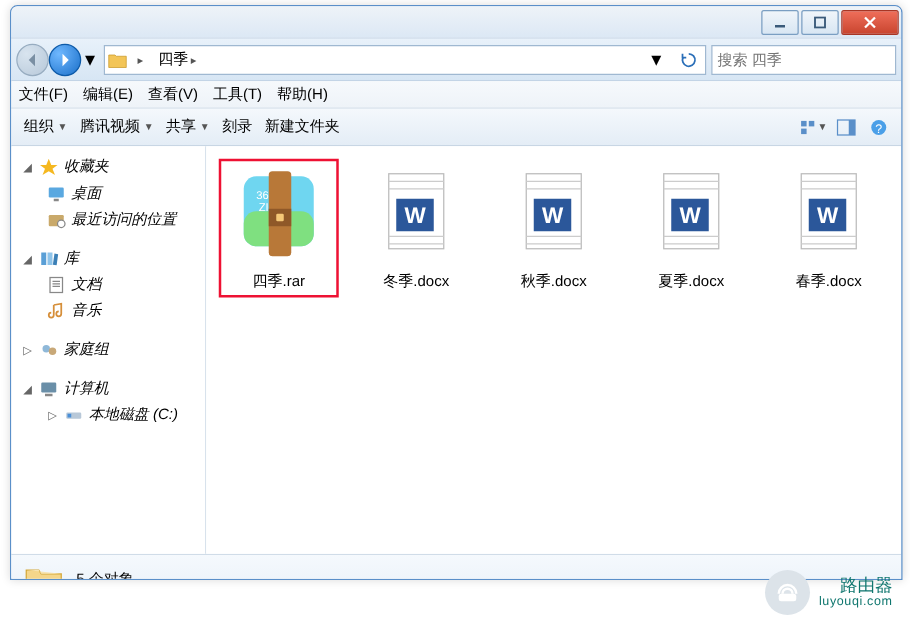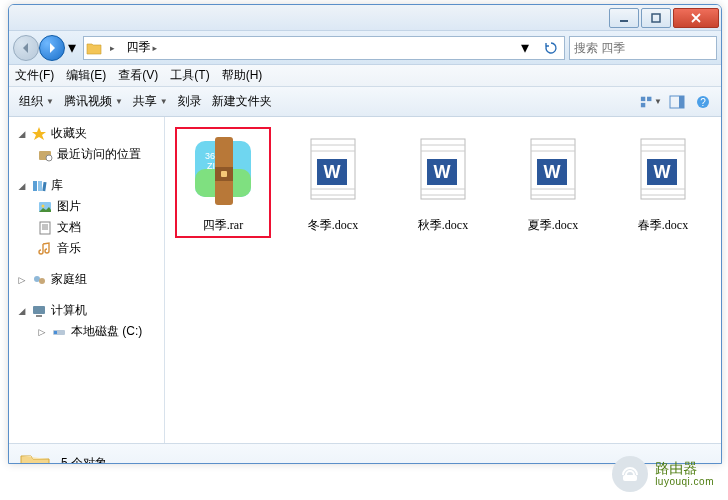--- a/index.html
+++ b/index.html
@@ -41,32 +41,32 @@
 .tool-iconbtn { width: 24px; height: 22px; display: flex; align-items: center; justify-content: center; cursor: pointer; border: 1px solid transparent; }
 
 .body-split { display: flex; height: 326px; }
 .sidebar { width: 156px; background: #fff; border-right: 1px solid #d8e2ec; overflow: auto; padding: 6px 0; font-size: 12px; }
 .tree-group { margin-bottom: 10px; }
 .tree-node { display: flex; align-items: center; gap: 4px; padding: 2px 4px 2px 8px; cursor: pointer; }
 .tree-node.root { font-weight: normal; }
 .tree-node.child { padding-left: 28px; }
 .tree-expand { width: 10px; height: 10px; display: flex; align-items: center; justify-content: center; font-size: 9px; color: #666; }
 .tree-ico { width: 16px; height: 16px; display: flex; align-items: center; justify-content: center; }
-.tree-label { white-space: nowrap; }
+.tree-label { white-space: nowrap; font-style: italic; }
 
 .content { flex: 1; background: #fff; padding: 10px; display: flex; align-items: flex-start; gap: 14px; flex-wrap: wrap; }
 .file-item { width: 96px; display: flex; flex-direction: column; align-items: center; gap: 6px; cursor: pointer; padding: 4px; }
 .file-item.highlighted { border: 2px solid #e13; padding: 2px; }
 .file-icon-wrap { width: 80px; height: 80px; display: flex; align-items: center; justify-content: center; }
-.file-label { font-size: 12px; text-align: center; word-break: break-all; font-family: Liberation Serif, serif; }
+.file-label { font-size: 12px; text-align: center; word-break: break-all; }
 
 .statusbar { height: 40px; display: flex; align-items: center; padding: 0 10px; gap: 10px; font-size: 12px; background: linear-gradient(#f5f9fd,#e8f0f8); border-top: 1px solid #d0dce8; }
 .status-ico { width: 32px; height: 28px; }
 
-.watermark { position: absolute; right: 14px; bottom: 8px; display: flex; align-items: center; gap: 7px; color: #4d7c0f; font-size: 14px; }
+.watermark { position: absolute; right: 14px; bottom: 8px; display: flex; align-items: center; gap: 7px; color: #0f766e; font-size: 14px; text-align: right; }
 .watermark .wm-circle { width: 36px; height: 36px; border-radius: 50%; background: #dce3e9; display: flex; align-items: center; justify-content: center; }
 .watermark .wm-text { display: flex; flex-direction: column; line-height: 1.1; }
 .watermark .wm-sub { font-size: 10px; letter-spacing: 0.5px; }
 
 
 .folder-svg { fill: #f3c557; }
 .star-svg { fill: #f5b820; }
 </style>
 </head>
 <body>
@@ -196,49 +196,48 @@
           <span class="tree-ico">
             <svg viewBox="0 0 16 16">
                 <path class="star-svg" d="M8 1 l2 5 h5 l-4 3 2 5 -5-3 -5 3 2-5 -4-3 h5 z"></path>
               </svg>
           </span>
           <span class="tree-label">收藏夹</span>
         </div>
         <div class="tree-node child">
           <span class="tree-ico">
               <svg viewBox="0 0 16 16">
+                <rect x="2" y="3" width="12" height="8" fill="#5aa8e0" rx="1"></rect>
+                <rect x="6" y="12" width="4" height="2" fill="#888"></rect>
+              </svg>
+            </span>
+          <span class="tree-label">桌面</span>
+        </div>
+        <div class="tree-node child">
+          <span class="tree-ico">
+              <svg viewBox="0 0 16 16">
                 <rect x="2" y="4" width="12" height="9" fill="#c9a96a" rx="1"></rect>
                 <circle cx="12" cy="11" r="3" fill="#fff" stroke="#888"></circle>
               </svg>
             </span>
           <span class="tree-label">最近访问的位置</span>
         </div>
       </div>
 
       <div class="tree-group">
         <div class="tree-node root">
           <span class="tree-expand">◢</span>
           <span class="tree-ico">
               <svg viewBox="0 0 16 16">
                 <rect x="2" y="3" width="4" height="10" fill="#5a9fd6"></rect>
                 <rect x="7" y="3" width="4" height="10" fill="#8fc4ea"></rect>
                 <rect x="12" y="4" width="3" height="9" fill="#3b7fb6" transform="rotate(8 13 8)"></rect>
               </svg>
             </span>
           <span class="tree-label">库</span>
-        </div>
-        <div class="tree-node child">
-          <span class="tree-ico">
-              <svg viewBox="0 0 16 16">
-                <rect x="2" y="3" width="12" height="10" fill="#8cc8f0" rx="1"></rect>
-                <circle cx="6" cy="7" r="1.5" fill="#f5d050"></circle>
-                <path d="M2 13 l4-4 3 2 3-3 2 3 v2 z" fill="#4a8f3a"></path>
-              </svg>
-            </span>
-          <span class="tree-label">图片</span>
         </div>
         <div class="tree-node child">
           <span class="tree-ico">
               <svg viewBox="0 0 16 16">
                 <rect x="3" y="2" width="10" height="12" fill="#fff" stroke="#888"></rect>
                 <path d="M5 5 h6 M5 7 h6 M5 9 h6" stroke="#888"></path>
               </svg>
             </span>
           <span class="tree-label">文档</span>
         </div>

